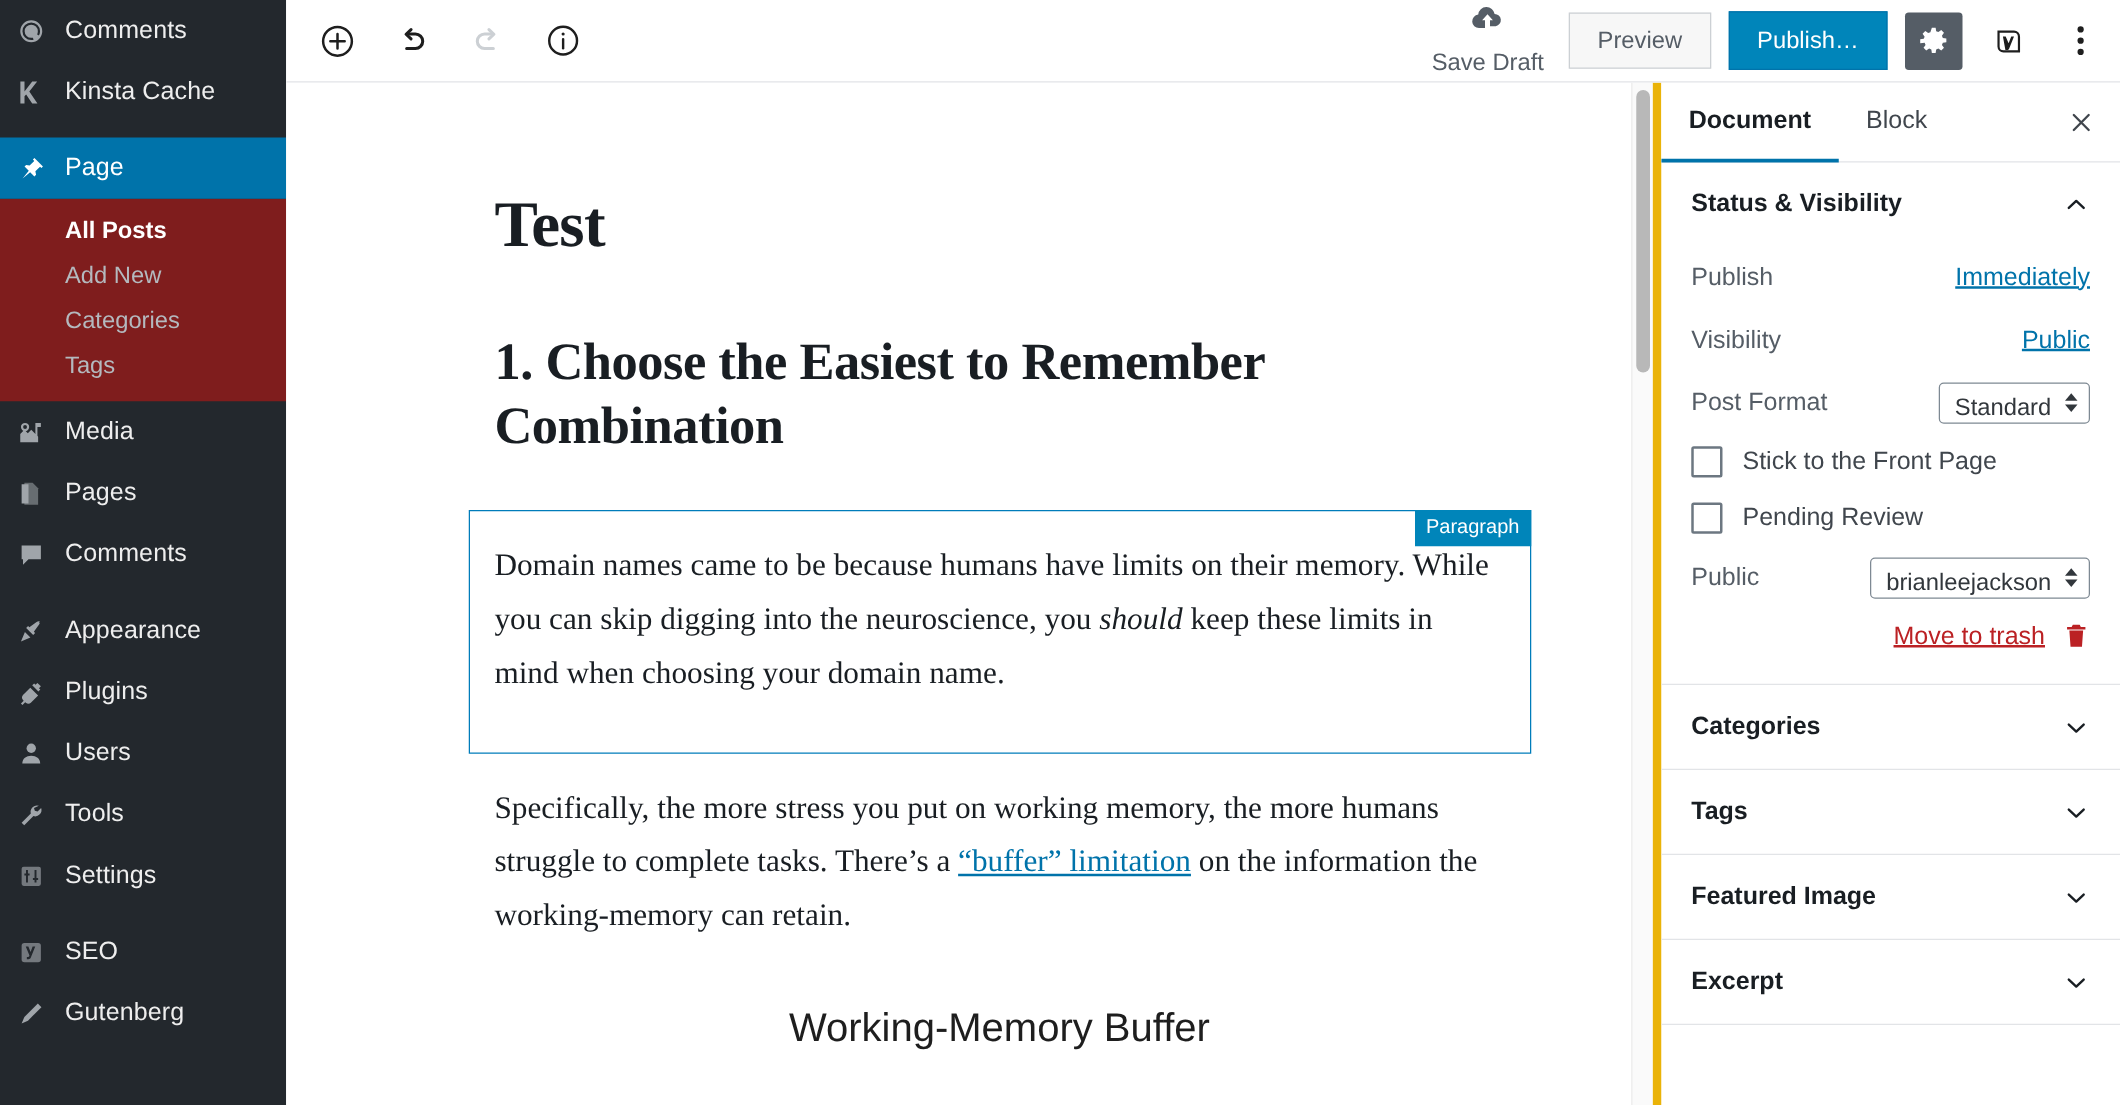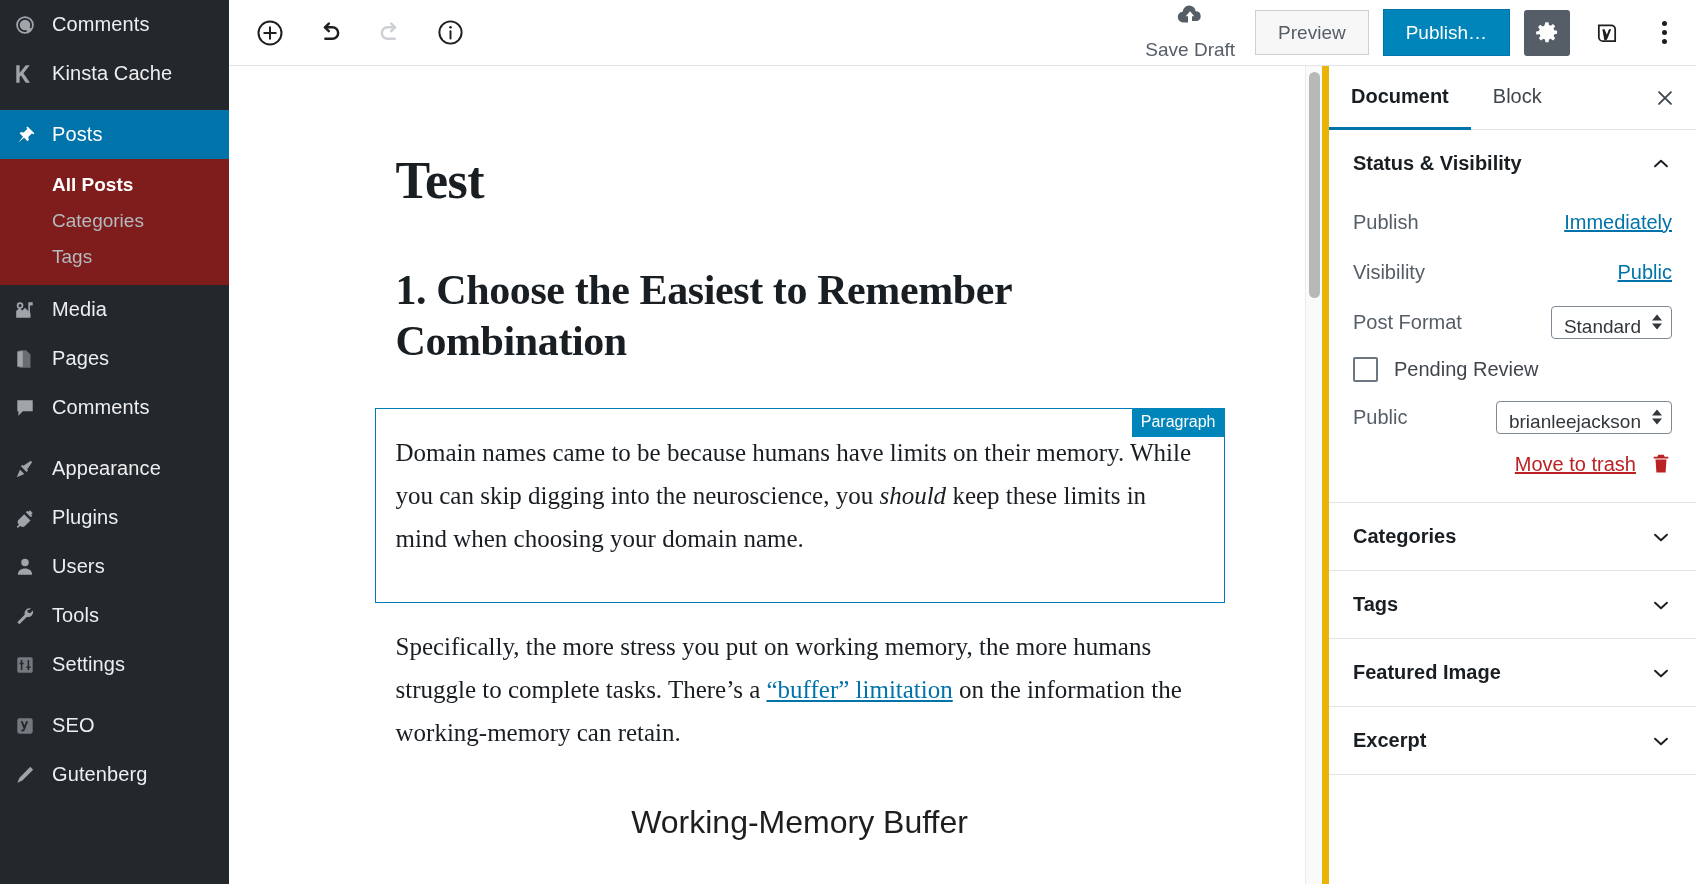--- a/index.html
+++ b/index.html
@@ -360,25 +360,26 @@
     </div>
 
     <div class="menu-gap"></div>
 
     <div class="menu-item current">
       <span class="mi-icon">
         <svg width="22" height="22" viewBox="0 0 20 20" fill="currentColor">
             <path d="M12.3 2.2l-1.1 1.1 1 1-3.4 3.4-2.5-.5-1.2 1.2 3.1 3.1-4.5 5.5 5.5-4.5 3.1 3.1 1.2-1.2-.5-2.5 3.4-3.4 1 1 1.1-1.1z"></path>
           </svg>
       </span>
-      <span class="mi-label">Posts</span>
+      <span class="mi-label">Page</span>
     </div>
 
     <div class="submenu">
       <span class="submenu-item current">All Posts</span>
+      <span class="submenu-item">Add New</span>
       <span class="submenu-item">Categories</span>
       <span class="submenu-item">Tags</span>
     </div>
 
     <div class="menu-item">
       <span class="mi-icon">
         <svg width="22" height="22" viewBox="0 0 20 20" fill="currentColor">
             <path d="M5.5 3a3 3 0 100 6 3 3 0 000-6zm0 1.6a1.4 1.4 0 110 2.8 1.4 1.4 0 010-2.8zM13 3v8.1a2.5 2.5 0 101.5 2.3V6h2.5V3z"></path>
             <path d="M2 11l3-3 2.5 2.5L10 8l5 5v4H2z"></path>
           </svg>
@@ -617,20 +618,24 @@
                 <span class="ss-select">
                   <span>Standard</span>
                   <span class="arrows">
                       <i class="up"></i>
                       <i class="dn"></i>
                     </span>
                 </span>
               </span>
             </div>
 
+            <div class="ss-check-row">
+              <span class="ss-checkbox"></span>
+              <span class="ss-check-label">Stick to the Front Page</span>
+            </div>
 
             <div class="ss-check-row">
               <span class="ss-checkbox"></span>
               <span class="ss-check-label">Pending Review</span>
             </div>
 
             <div class="ss-row">
               <span class="ss-row-label">Public</span>
               <span class="ss-row-value">
                 <span class="ss-select">

